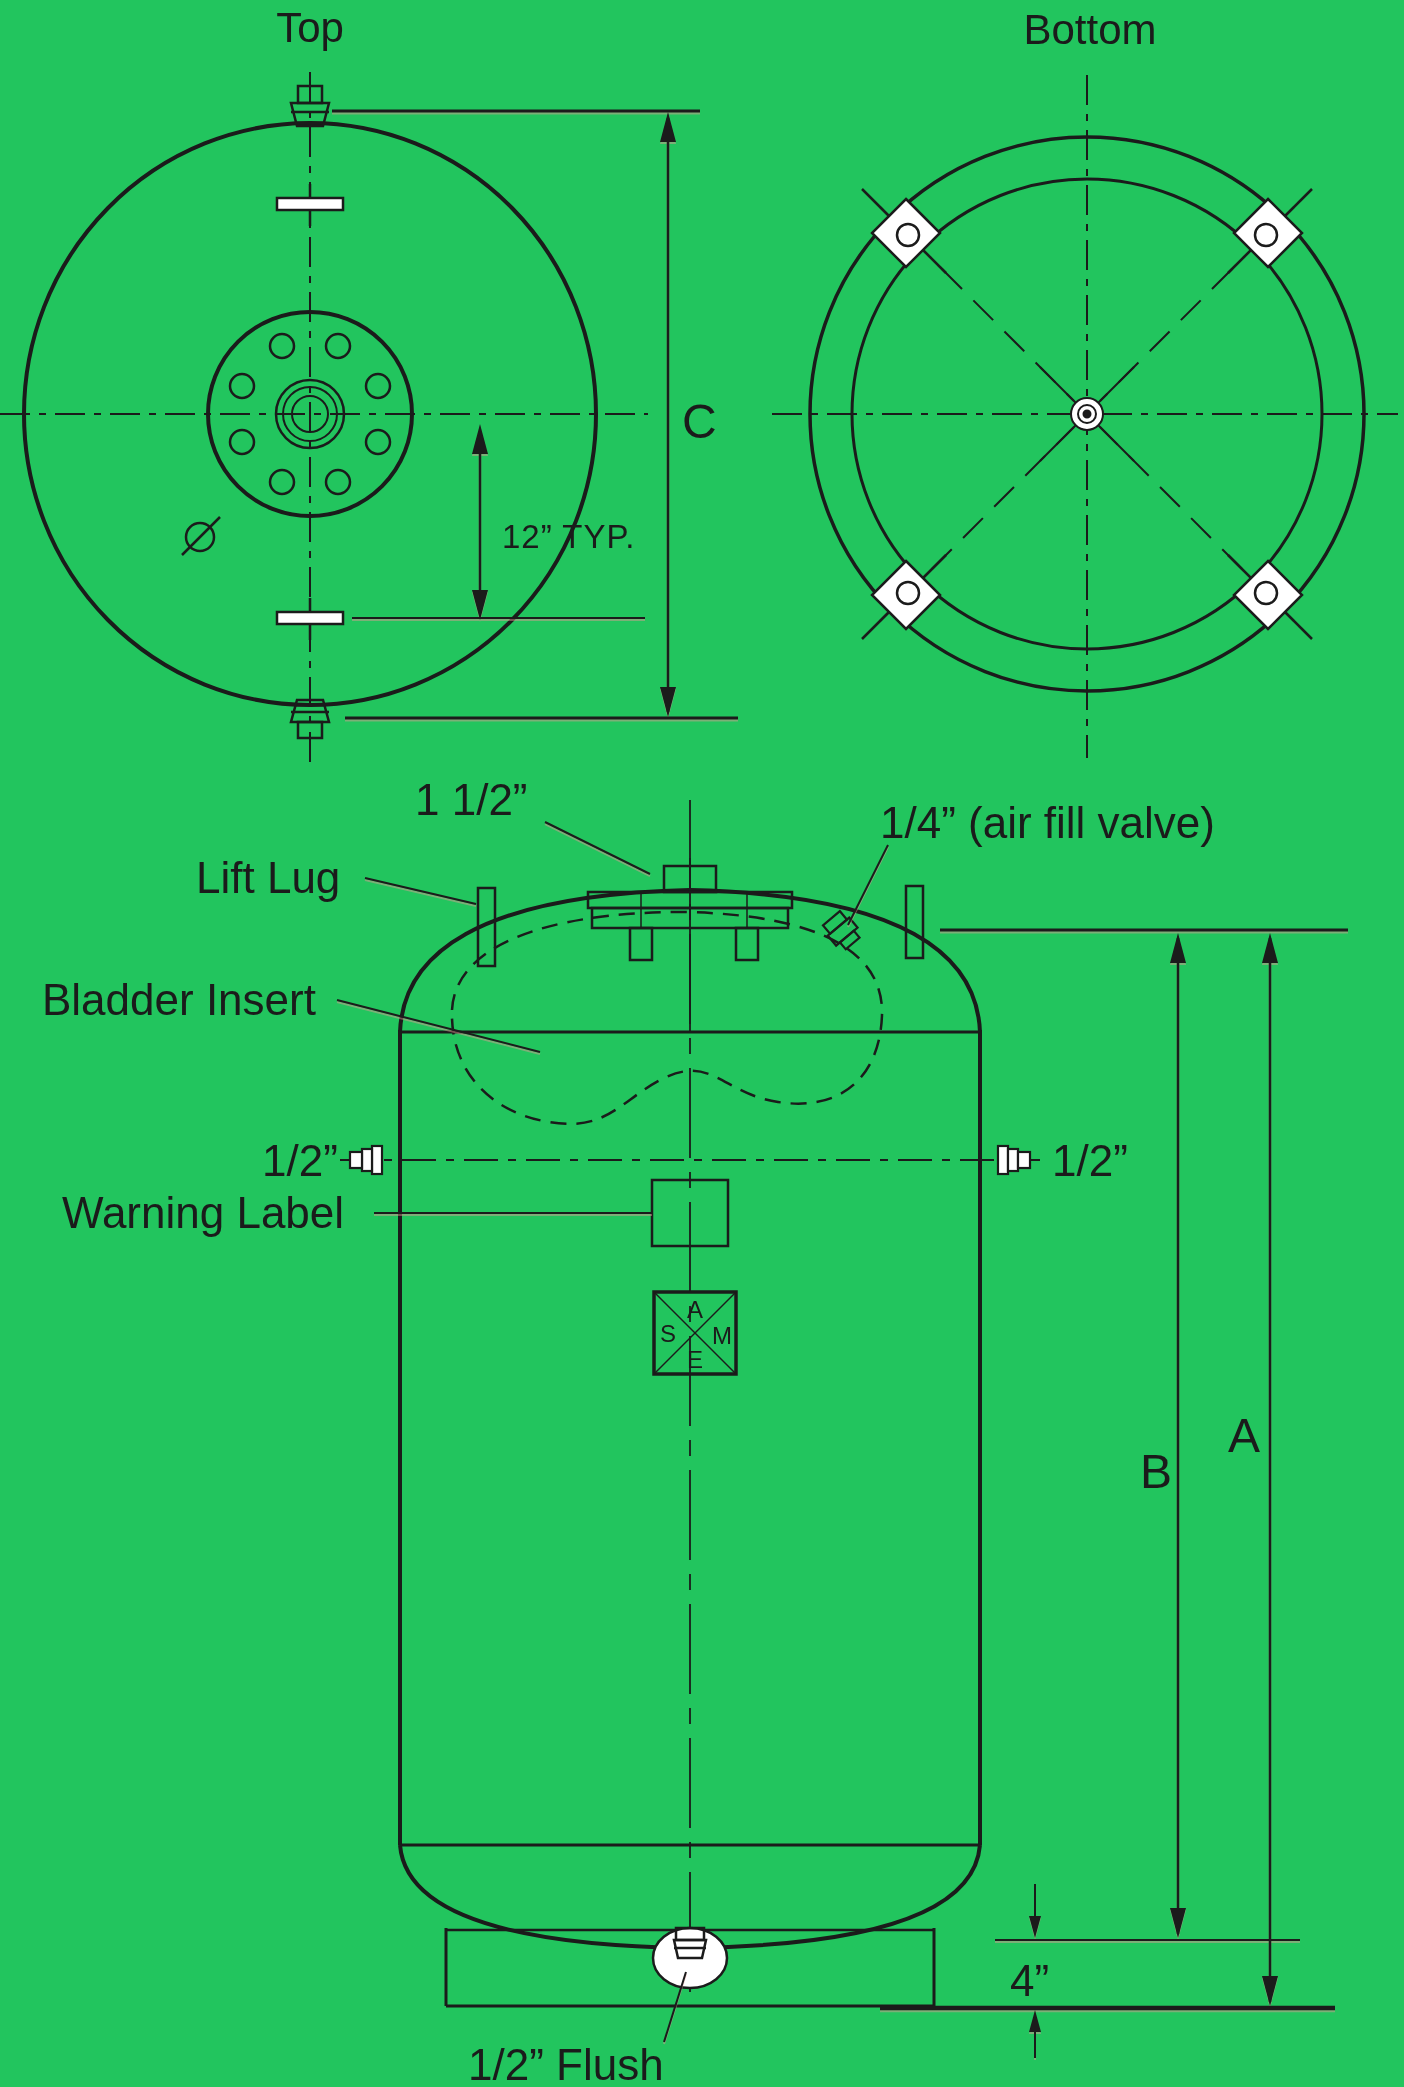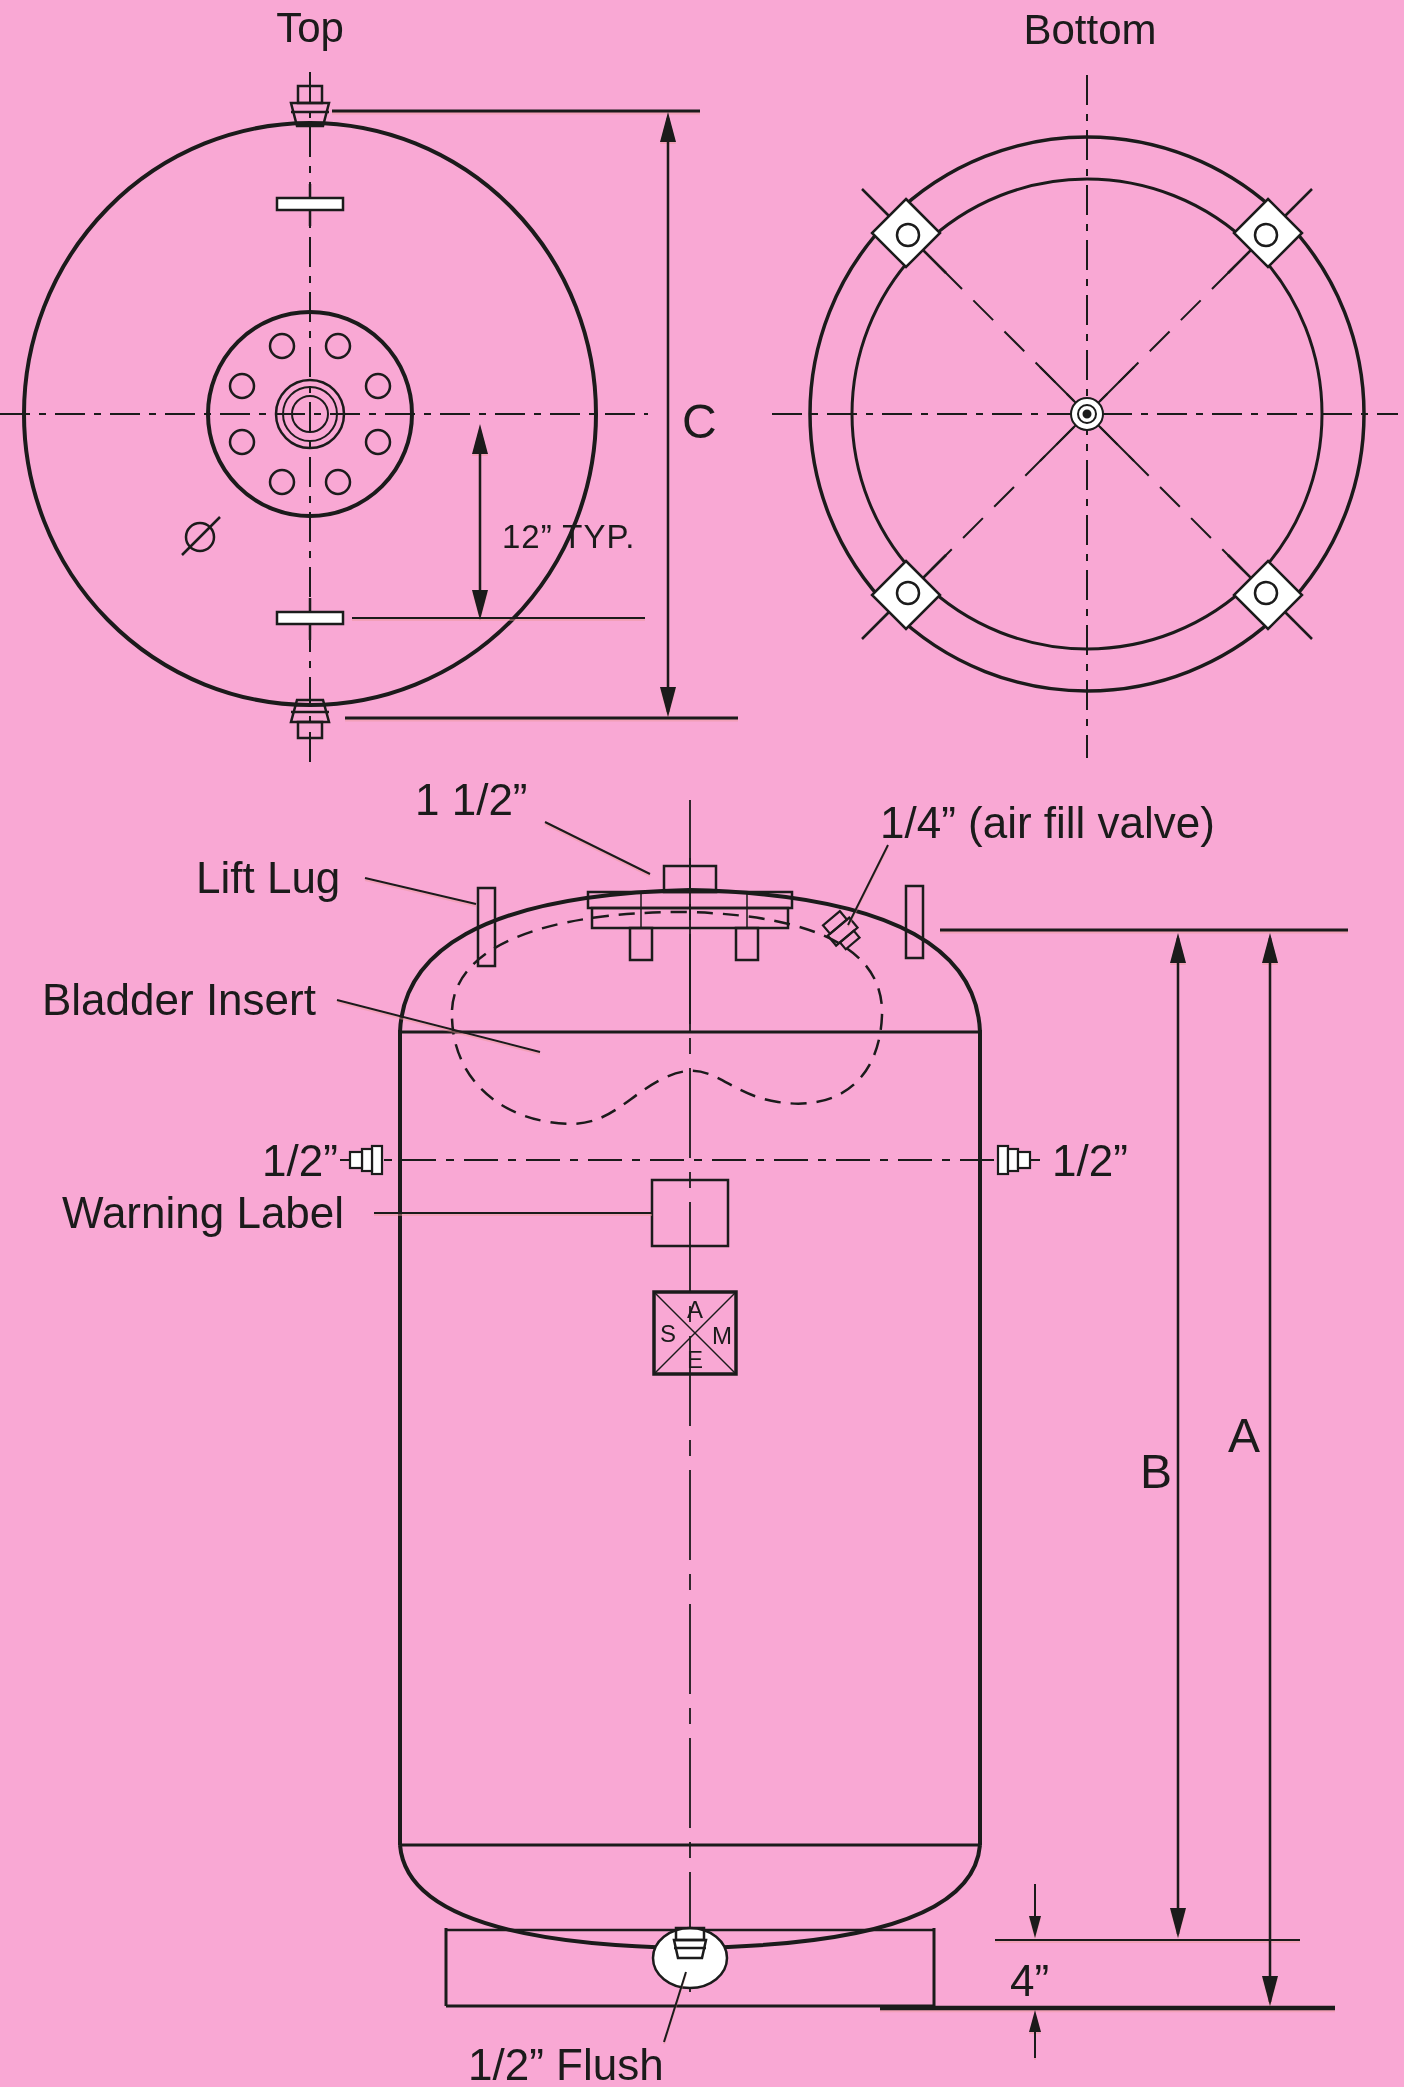--- a/index.html
+++ b/index.html
@@ -1,16 +1,16 @@
 <!DOCTYPE html>
 <html><head>
 <meta charset="utf-8">
 <style>
   html,body{margin:0;padding:0;background:#ffffff;}
-  .page{position:relative;width:1404px;height:2087px;background:#f9a8d4;overflow:hidden;
+  .page{position:relative;width:1404px;height:2087px;background:#22c55e;overflow:hidden;
         font-family:"Liberation Sans", sans-serif;}
   svg{display:block;}
   text{fill:#1b1b1b;}
   .ttl{font-size:42px;}
   .dim{font-size:44px;}
   .dimsmall{font-size:33px;letter-spacing:1px;}
   .big{font-size:48px;}
   .asme{font-size:24px;}
   .tint{filter:drop-shadow(0 2px 0 rgba(235,150,150,0.45));}
 </style>

